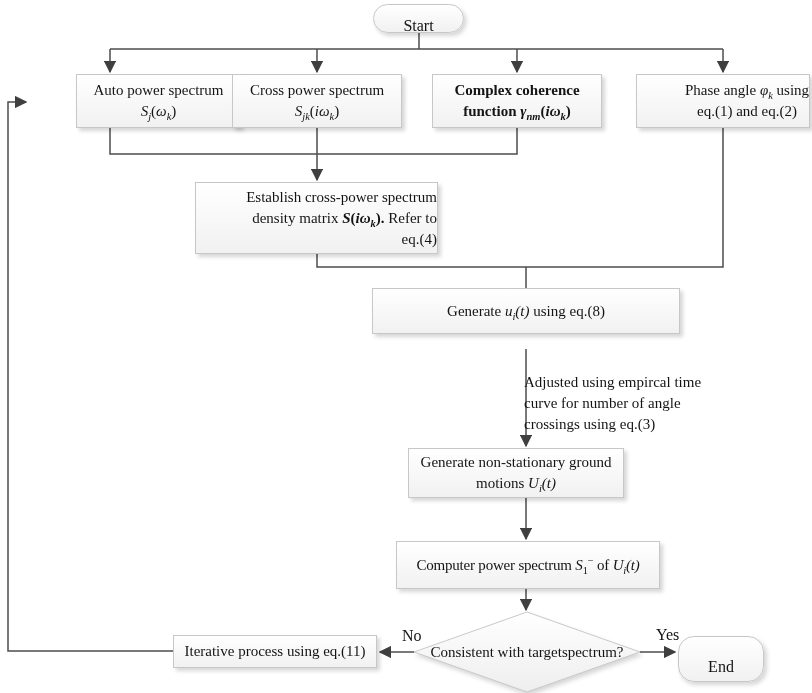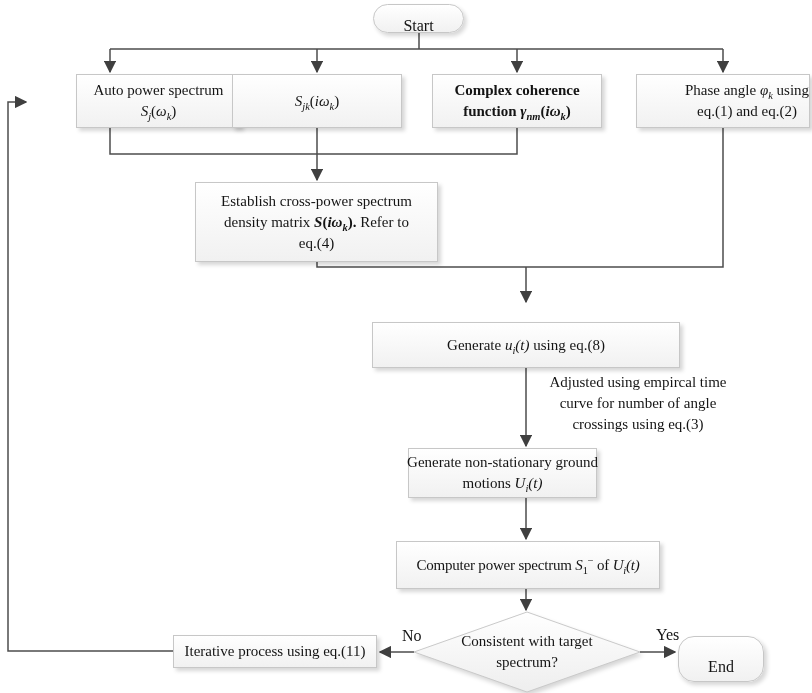--- a/index.html
+++ b/index.html
@@ -24,22 +24,22 @@
   .box,.stadium{
     position:absolute;display:flex;flex-direction:column;justify-content:center;align-items:center;
     background:linear-gradient(180deg,#ffffff 0%,#f1f1f1 100%);
     border:1px solid var(--box-border);
     box-shadow:2.5px 3px 4px rgba(0,0,0,0.16);
     box-sizing:border-box;text-align:center;
   }
   .stadium{border-radius:16px;}
   .ln{font-size:15px;line-height:21px;white-space:nowrap;}
   .stadium .ln{font-size:16px;margin-top:14px;}
-  .overlay{position:absolute;display:flex;flex-direction:column;justify-content:center;align-items:center;text-align:center;}
-  .note{position:absolute;text-align:center;}
+  .overlay{position:absolute;display:flex;flex-direction:row;justify-content:center;align-items:center;text-align:center;}
+  .note{position:absolute;}
   .edge-label{position:absolute;font-size:16px;line-height:18px;margin-left:12px;}
   .i{font-style:italic;}
   .b{font-weight:700;}
   .bi{font-weight:700;font-style:italic;}
   sub,sup{font-size:0.7em;line-height:0;}
   .tight{letter-spacing:-0.2px;}
 </style>
 </head>
 <body>
 
@@ -83,50 +83,51 @@
   <div class="stadium" style="left:373px;top:4px;width:91px;height:29px;">
     <div class="ln">Start</div>
   </div>
 
   <div class="box" style="left:28px;top:74px;width:165px;height:54px;margin-left:48px;">
     <div class="ln">Auto power spectrum</div>
     <div class="ln"><span class="i">S</span><sub class="i sub">j</sub><span>(</span><span class="i">ω</span><sub class="i sub">k</sub><span>)</span></div>
   </div>
 
   <div class="box" style="left:232px;top:74px;width:170px;height:54px;">
+    <div class="ln">Cross power spectrum</div>
     <div class="ln"><span class="i">S</span><sub class="i sub">jk</sub><span>(</span><span class="i">iω</span><sub class="i sub">k</sub><span>)</span></div>
   </div>
 
   <div class="box" style="left:432px;top:74px;width:170px;height:54px;font-weight:bold;">
     <div class="ln">Complex coherence</div>
     <div class="ln"><span>function </span><span class="i">γ</span><sub class="i sub">nm</sub><span>(</span><span class="i">iω</span><sub class="i sub">k</sub><span>)</span></div>
   </div>
 
   <div class="box" style="left:636px;top:74px;width:174px;height:54px;padding-left:48px;">
     <div class="ln"><span>Phase angle </span><span class="i">φ</span><sub class="i sub">k</sub><span> using</span></div>
     <div class="ln">eq.(1) and eq.(2)</div>
   </div>
 
-  <div class="box" style="left:195px;top:182px;width:243px;height:80px;">
+  <div class="box" style="left:195px;top:182px;width:243px;height:72px;align-items:flex-end;">
     <div class="ln">Establish cross-power spectrum</div>
     <div class="ln"><span>density matrix </span><span class="bi">S</span><span class="b">(</span><span class="bi">iω</span><sub class="bi sub">k</sub><span class="b">).</span><span> Refer to</span></div>
     <div class="ln">eq.(4)</div>
   </div>
 
-  <div class="box" style="left:372px;top:322px;width:308px;height:46px;">
+  <div class="box" style="left:372px;top:288px;width:308px;height:46px;">
     <div class="ln"><span>Generate </span><span class="i">u</span><sub class="i sub">i</sub><span class="i">(t)</span><span> using eq.(8)</span></div>
   </div>
 
   <div class="note" style="left:524px;top:372px;width:228px;">
     <div class="ln">Adjusted using empircal time</div>
     <div class="ln">curve for number of angle</div>
     <div class="ln">crossings using eq.(3)</div>
   </div>
 
-  <div class="box" style="left:408px;top:448px;width:189px;height:50px;">
+  <div class="box" style="left:408px;top:448px;width:216px;height:50px;">
     <div class="ln">Generate non-stationary ground</div>
     <div class="ln"><span>motions </span><span class="i">U</span><sub class="i sub">i</sub><span class="i">(t)</span></div>
   </div>
 
   <div class="box" style="left:396px;top:541px;width:264px;height:48px;">
     <div class="ln tight"><span>Computer power spectrum </span><span class="i">S</span><sub class="sub">1</sub><sup class="sup">−</sup><span> of </span><span class="i">U</span><sub class="i sub">i</sub><span class="i">(t)</span></div>
   </div>
 
   <div class="overlay" style="left:427px;top:629px;width:200px;height:46px;">
     <div class="ln">Consistent with target</div>

